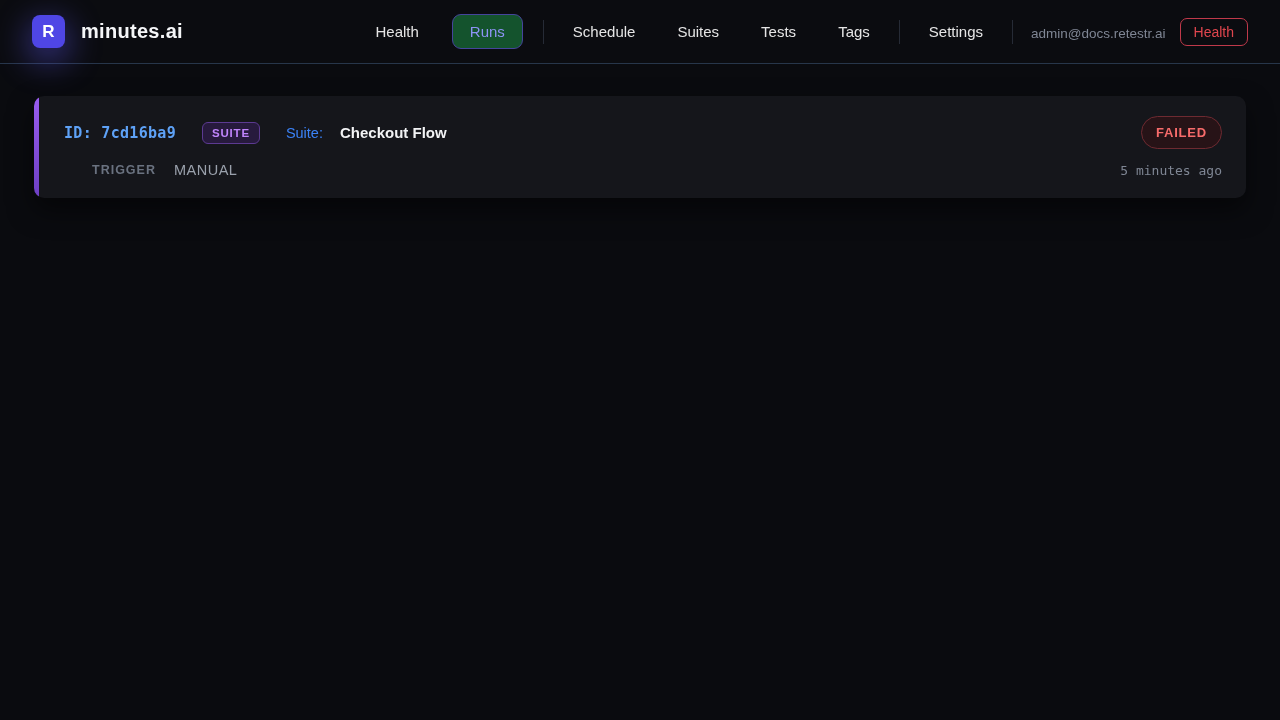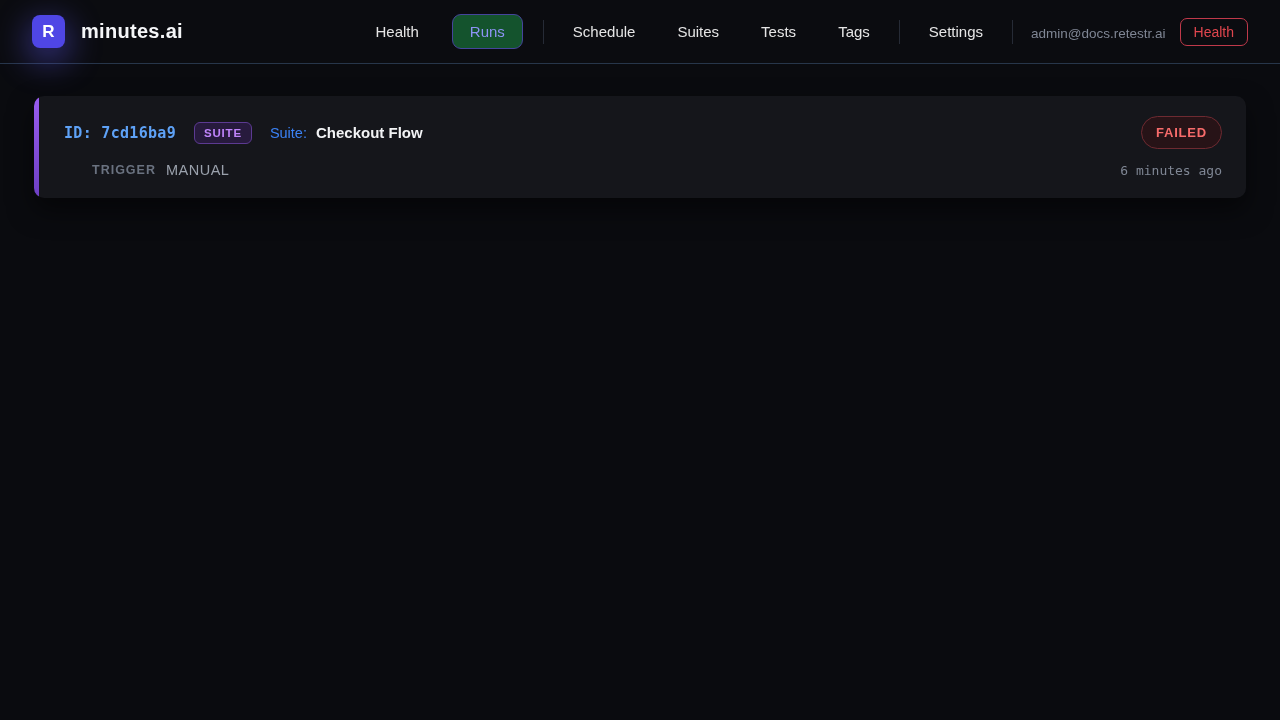--- a/index.html
+++ b/index.html
@@ -70,21 +70,21 @@
     background: #15161b;
     border-radius: 10px;
     padding: 20px 24px 20px 30px;
     box-shadow: 0 12px 26px rgba(0,0,0,0.5);
     overflow: hidden;
   }
   .run-card .accent-strip {
     position: absolute; left: 0; top: 0; bottom: 0; width: 5px;
     background: linear-gradient(180deg, #9a5cf0, #6d3fc4);
   }
-  .card-row { display: flex; align-items: center; }
+  .card-row { display: flex; align-items: center; gap: 8px; }
   .card-row + .card-row { margin-top: 13px; margin-left: 28px; }
 
   .run-id {
     font-family: "DejaVu Sans Mono", monospace;
     font-weight: bold; font-size: 15px; color: #5ea2f7;
     letter-spacing: 0.3px;
   }
   .type-badge {
     margin-left: 18px;
     background: #271a3d;
@@ -151,16 +151,16 @@
       <span class="run-id"><span>ID:</span>&nbsp;<span>7cd16ba9</span></span>
       <span class="type-badge">SUITE</span>
       <span class="suite-label">Suite:</span>
       <span class="suite-name">Checkout Flow</span>
       <span class="status-badge">FAILED</span>
     </div>
 
     <div class="card-row">
       <span class="trigger-label">TRIGGER</span>
       <span class="trigger-value">MANUAL</span>
-      <span class="time-ago">6 minutes ago</span>
+      <span class="time-ago">5 minutes ago</span>
     </div>
   </section>
 </main>
 
 </body></html>

